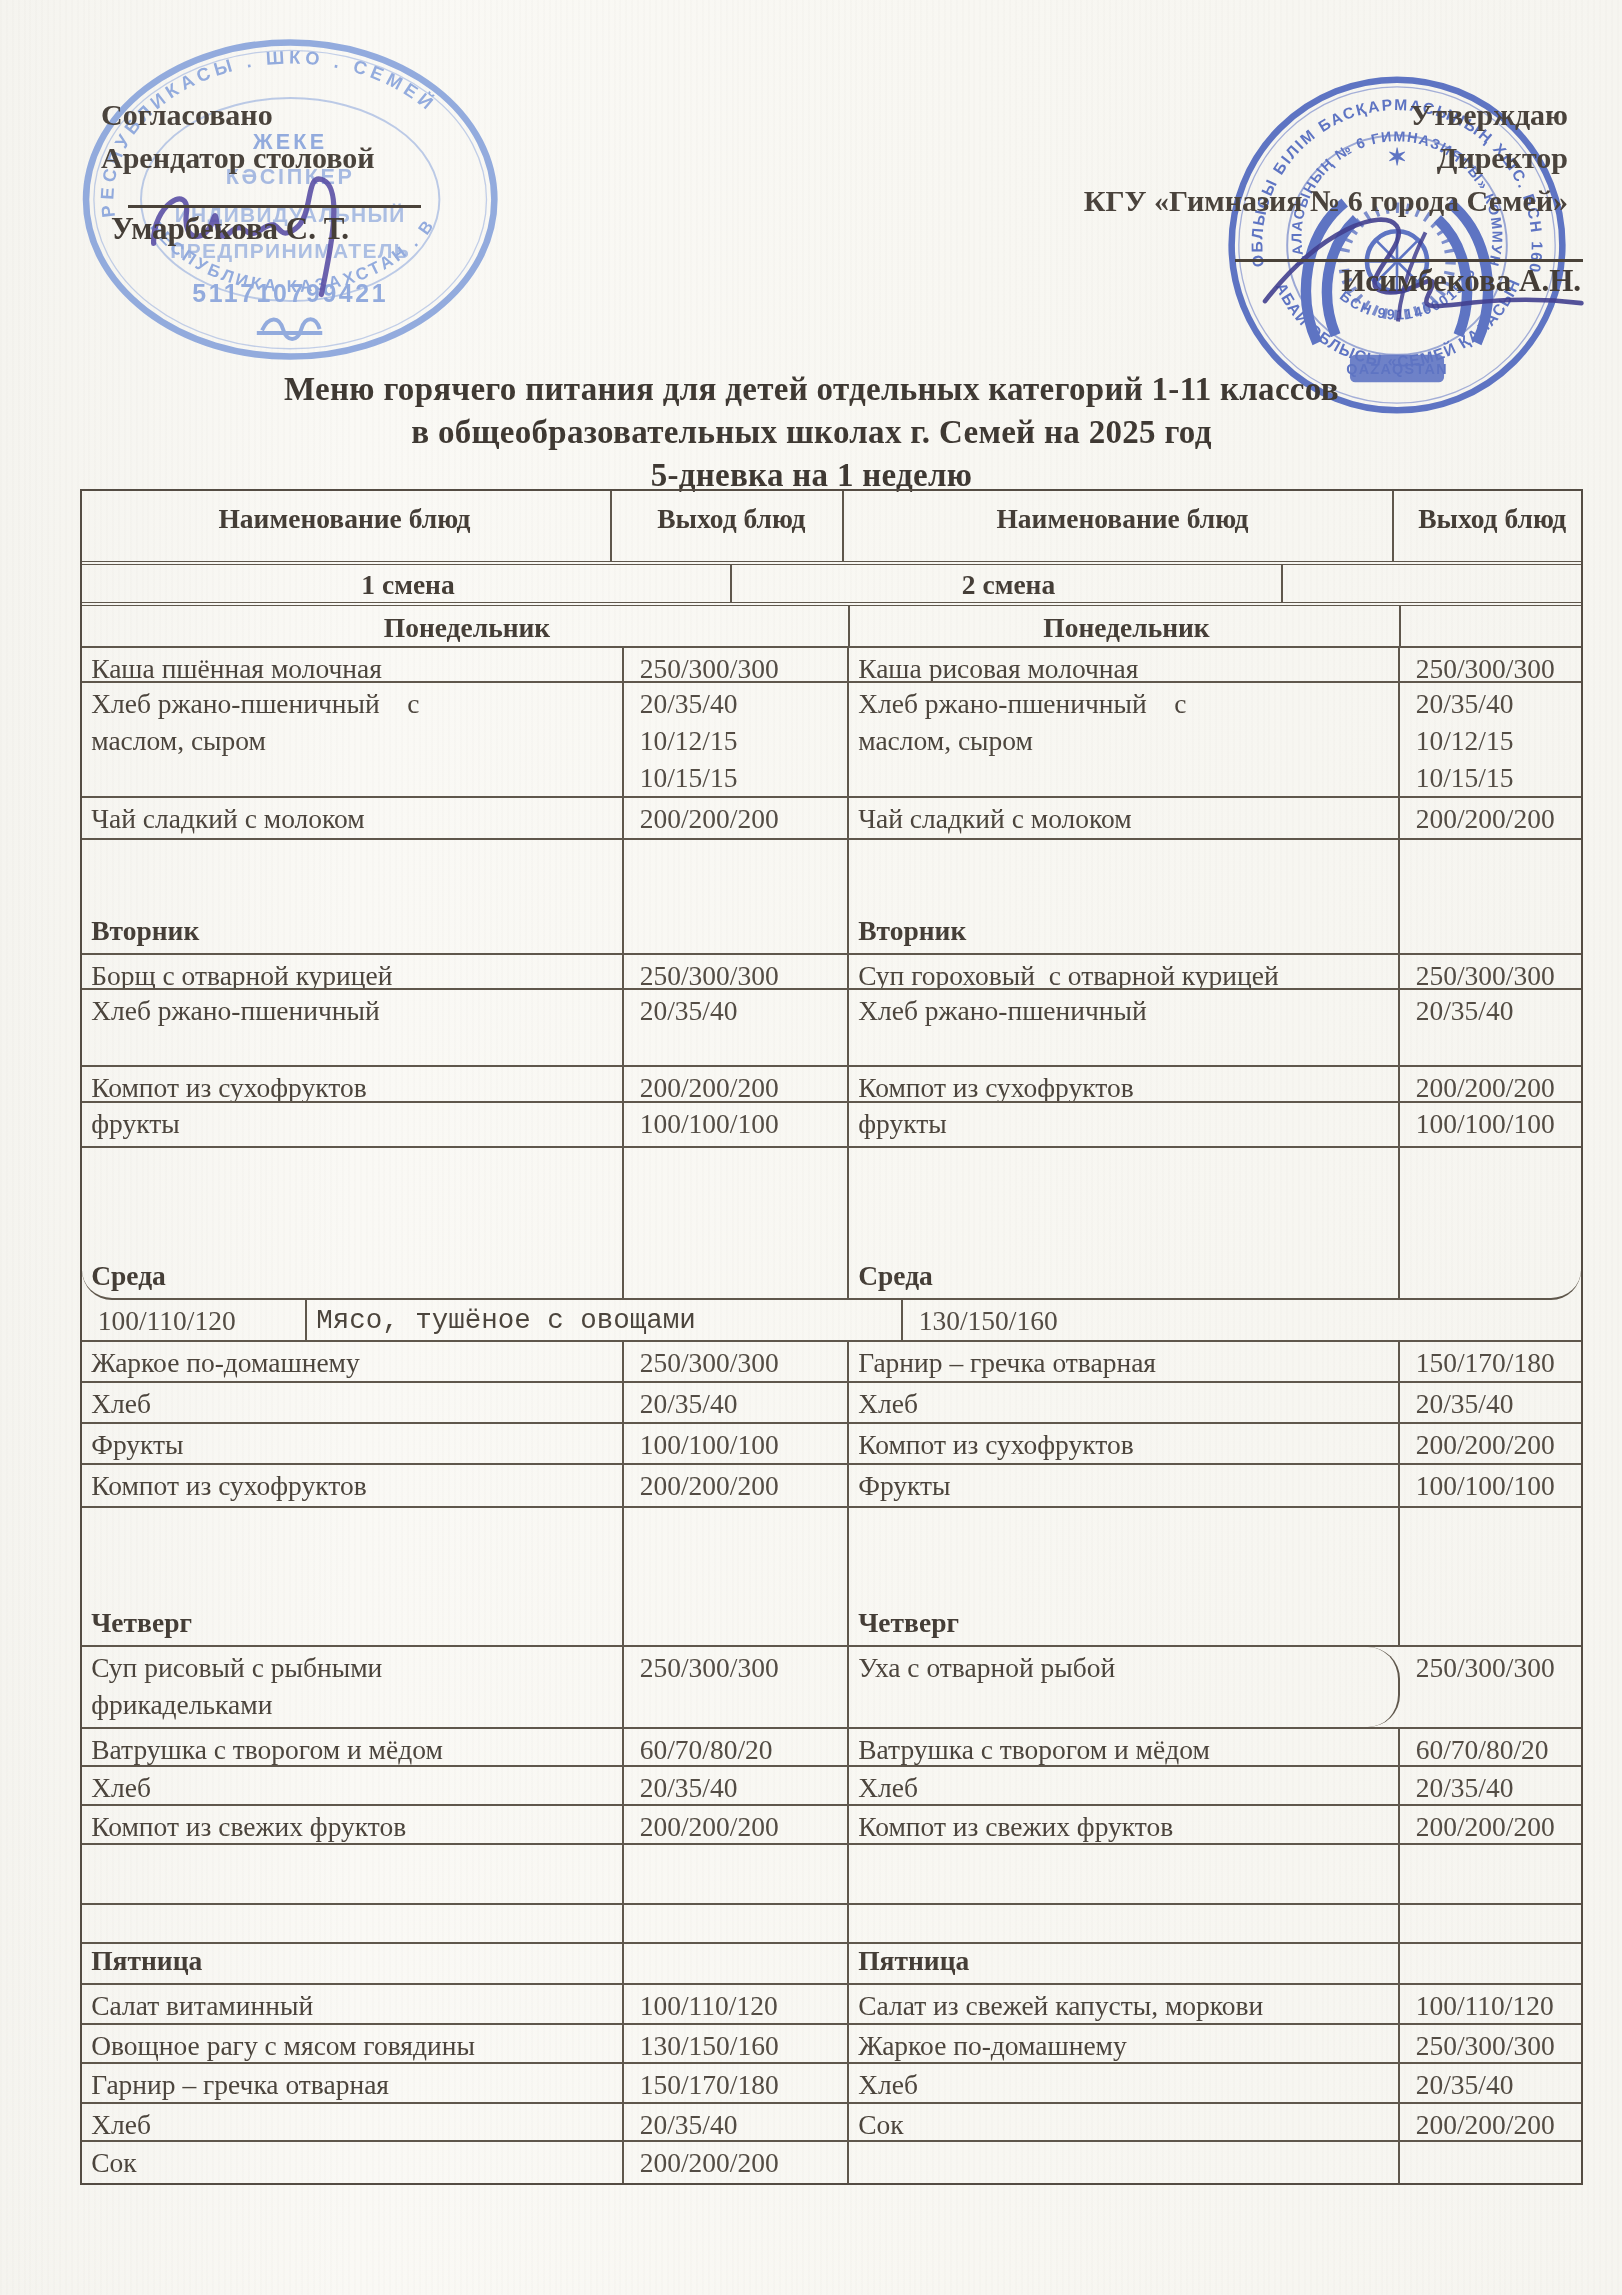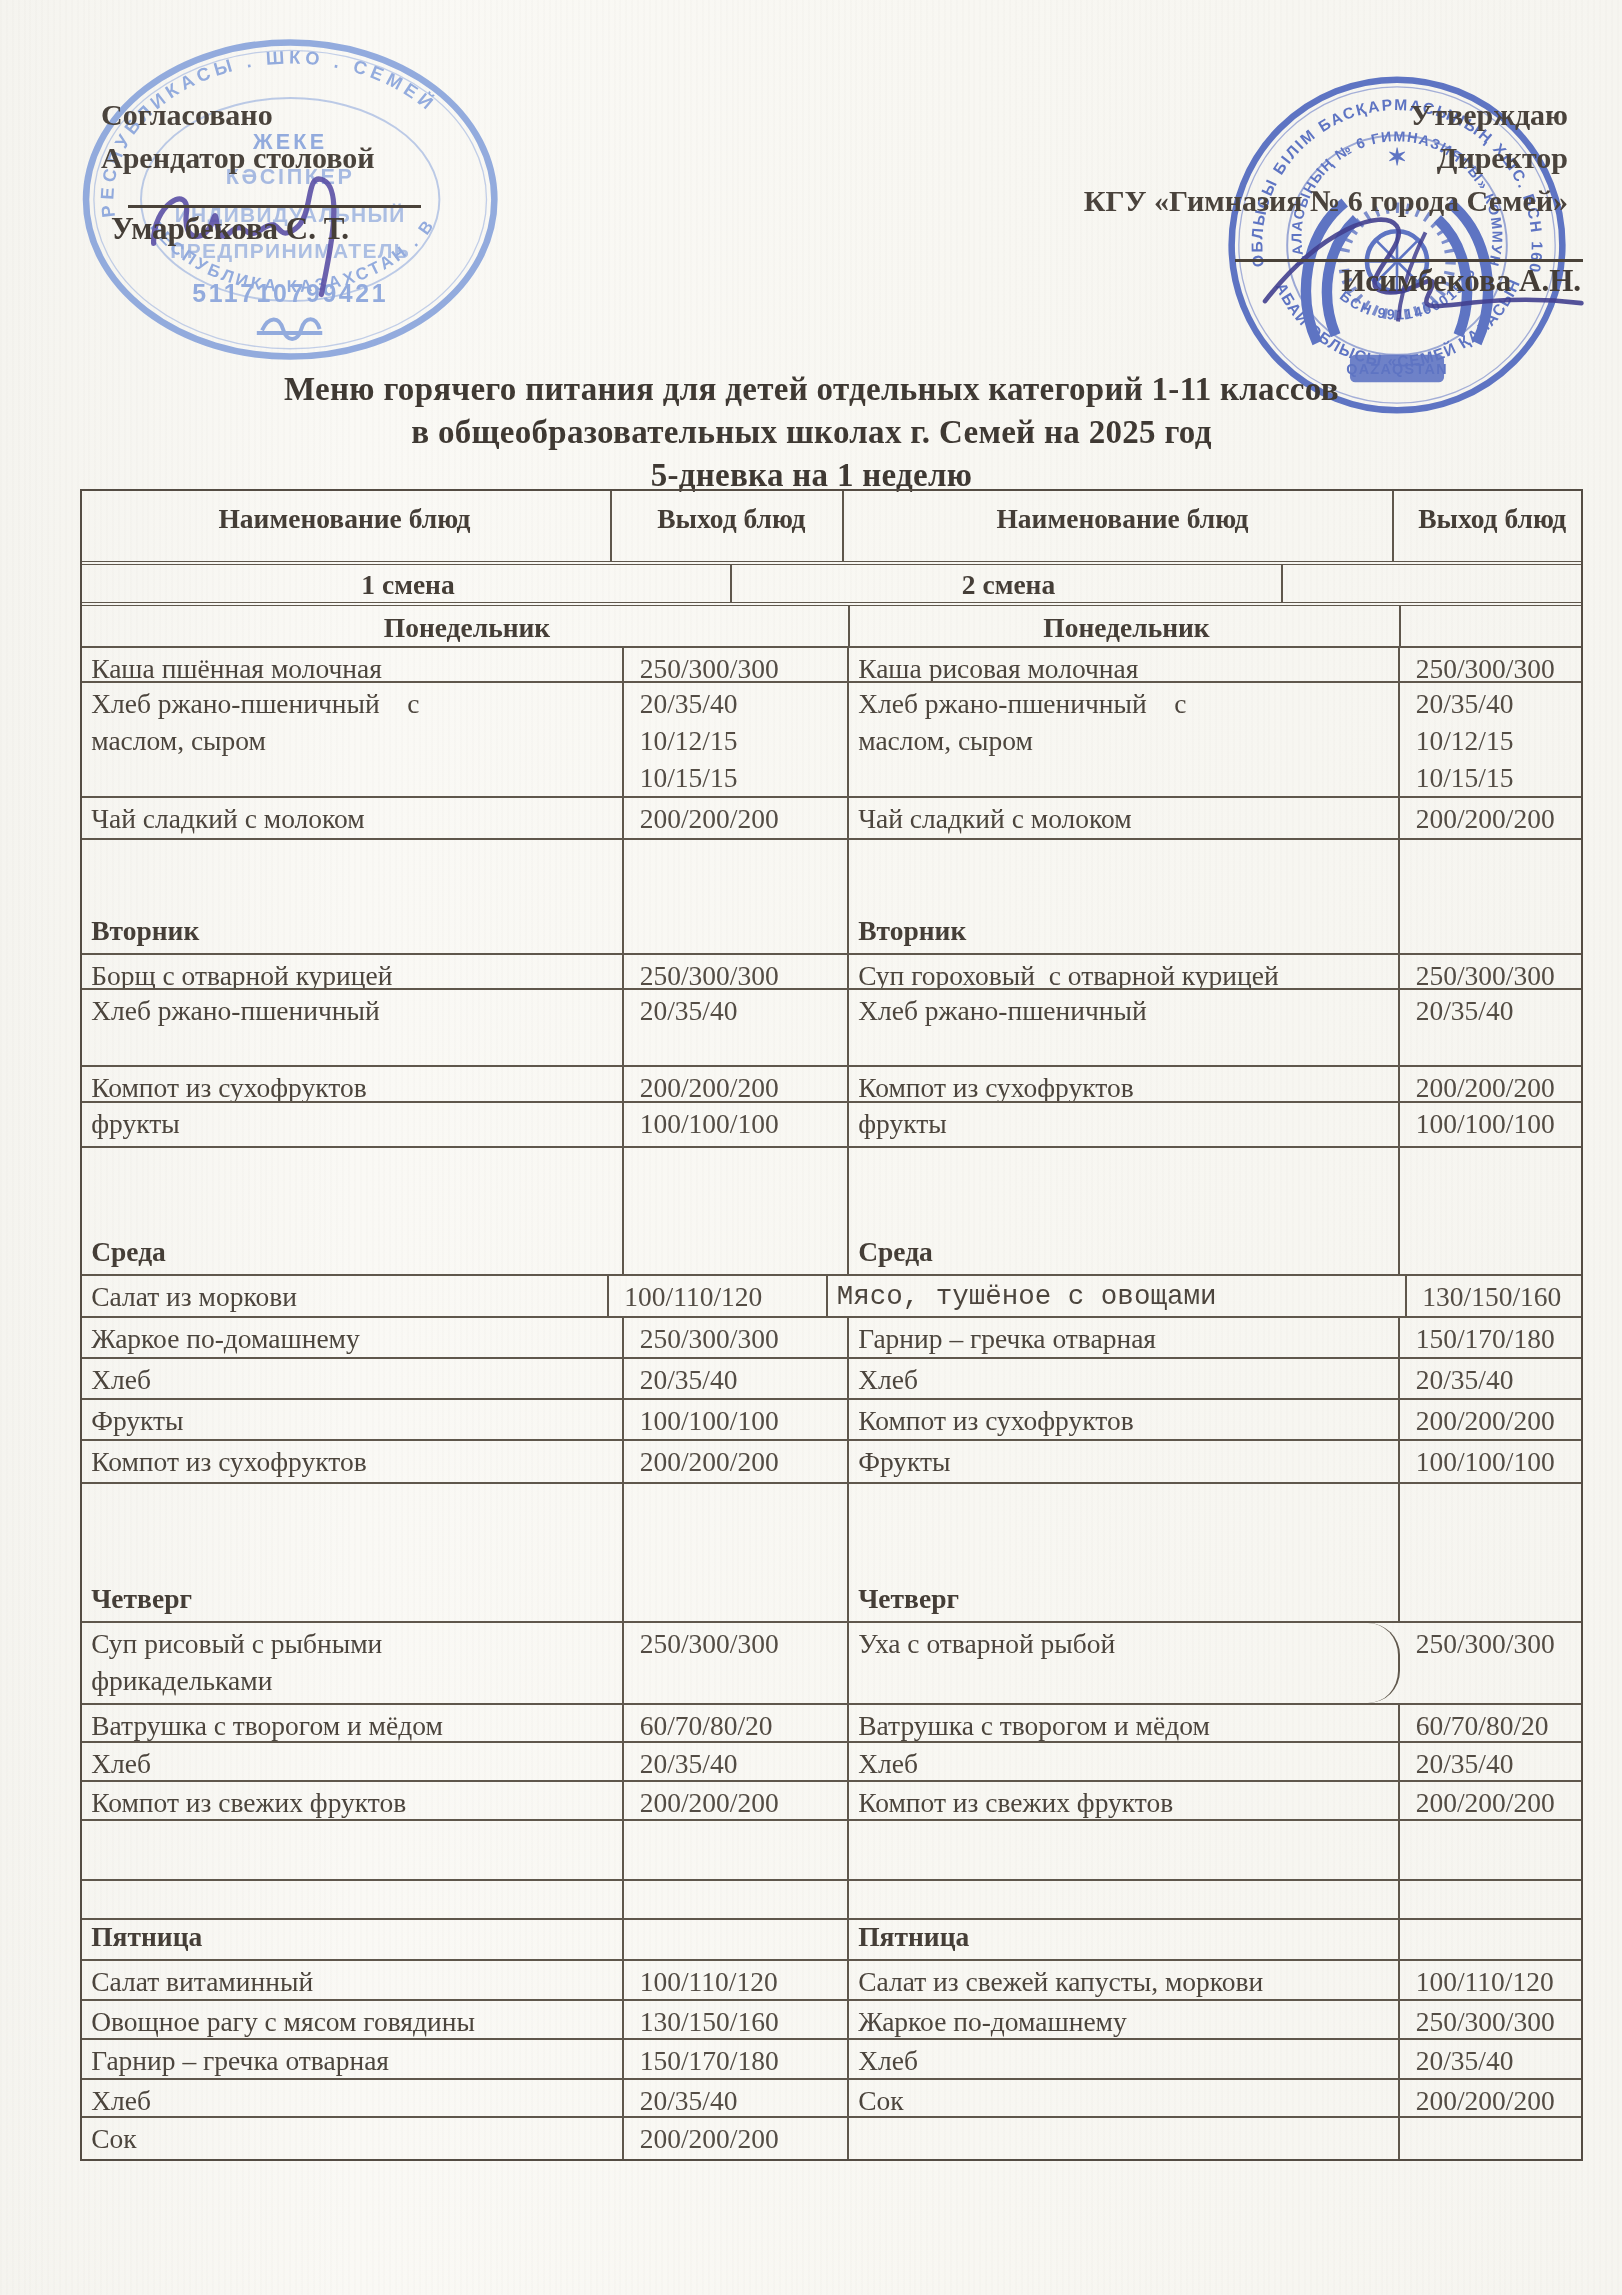--- a/index.html
+++ b/index.html
@@ -294,34 +294,31 @@
       <div class="cell portion" style="width: 225px;">
         <div class="line">100/100/100</div>
       </div>
       <div class="cell dish" style="width: 551px;">
         <div class="line">фрукты</div>
       </div>
       <div class="cell portion" style="width: 179px;">
         <div class="line">100/100/100</div>
       </div>
     </div>
-    <div class="trow day-row" style="height: 128px;">
+    <div class="trow day-row" style="height: 152px; border-radius: 30px;">
       <div class="cell day" style="width: 542px;">
         <div class="line">Среда</div>
       </div>
       <div class="cell" style="width: 225px;"></div>
       <div class="cell day" style="width: 551px;">
         <div class="line">Среда</div>
       </div>
       <div class="cell" style="width: 179px;"></div>
     </div>
     <div class="trow dish-row" style="height: 42px;">
-      <div class="cell dish" style="width: 542px;">
-        <div class="line">Салат из моркови</div>
-      </div>
       <div class="cell portion" style="width: 225px;">
         <div class="line">100/110/120</div>
       </div>
       <div class="cell dish" style="width: 596px; font-family: Liberation Mono, monospace;">
         <div class="line">Мясо, тушёное с овощами</div>
       </div>
       <div class="cell portion" style="width: 179px;">
         <div class="line">130/150/160</div>
       </div>
     </div>

